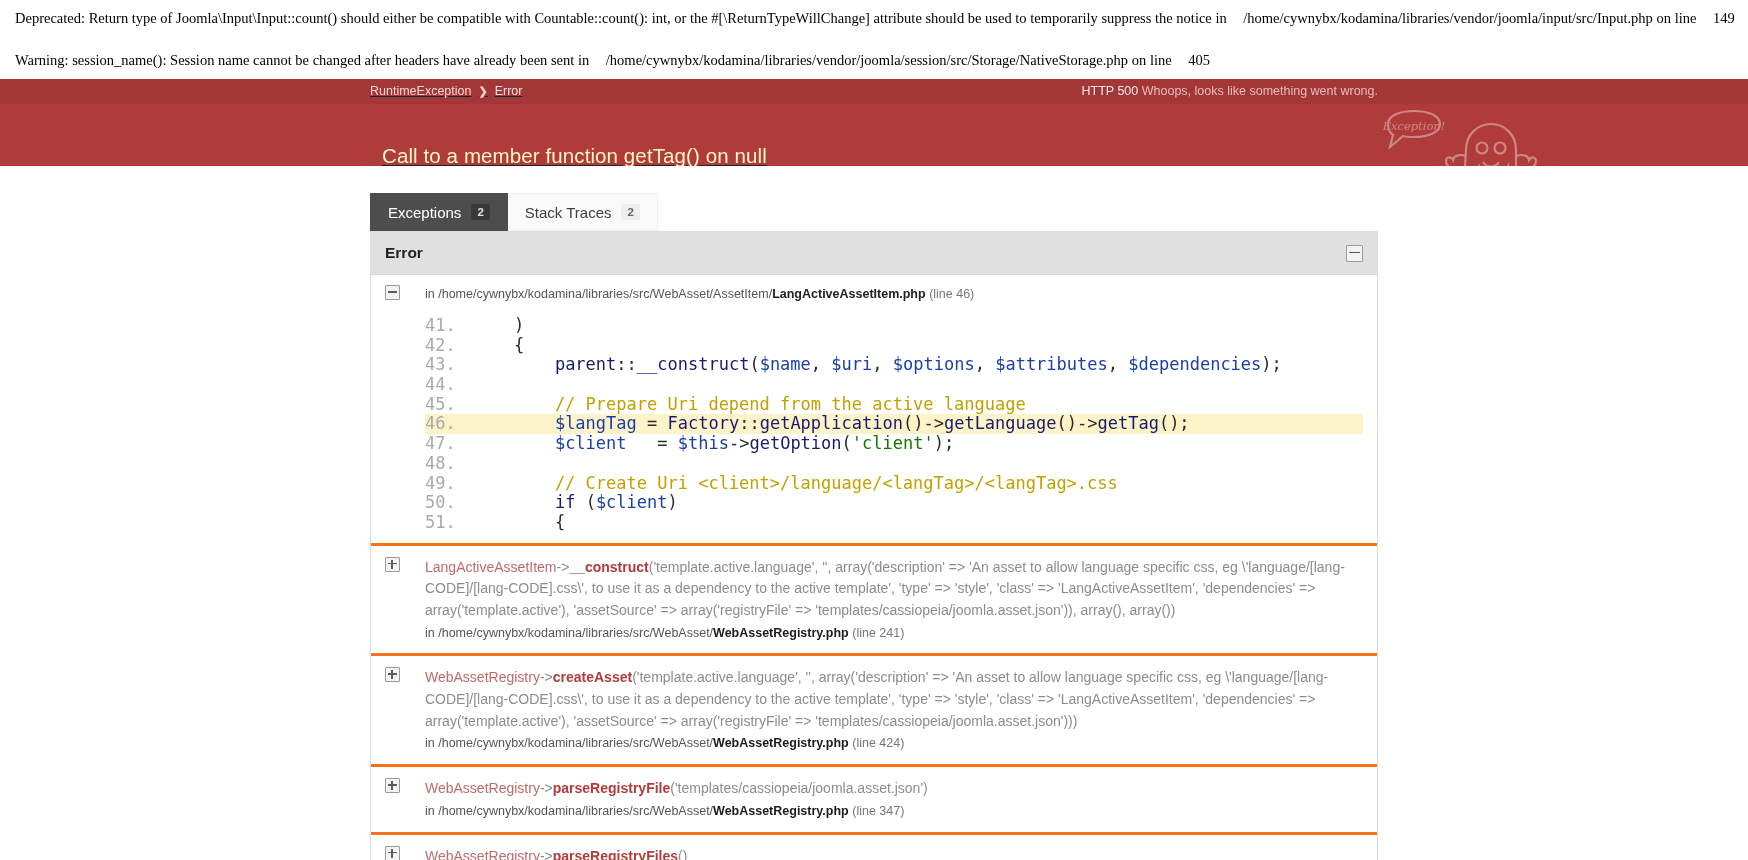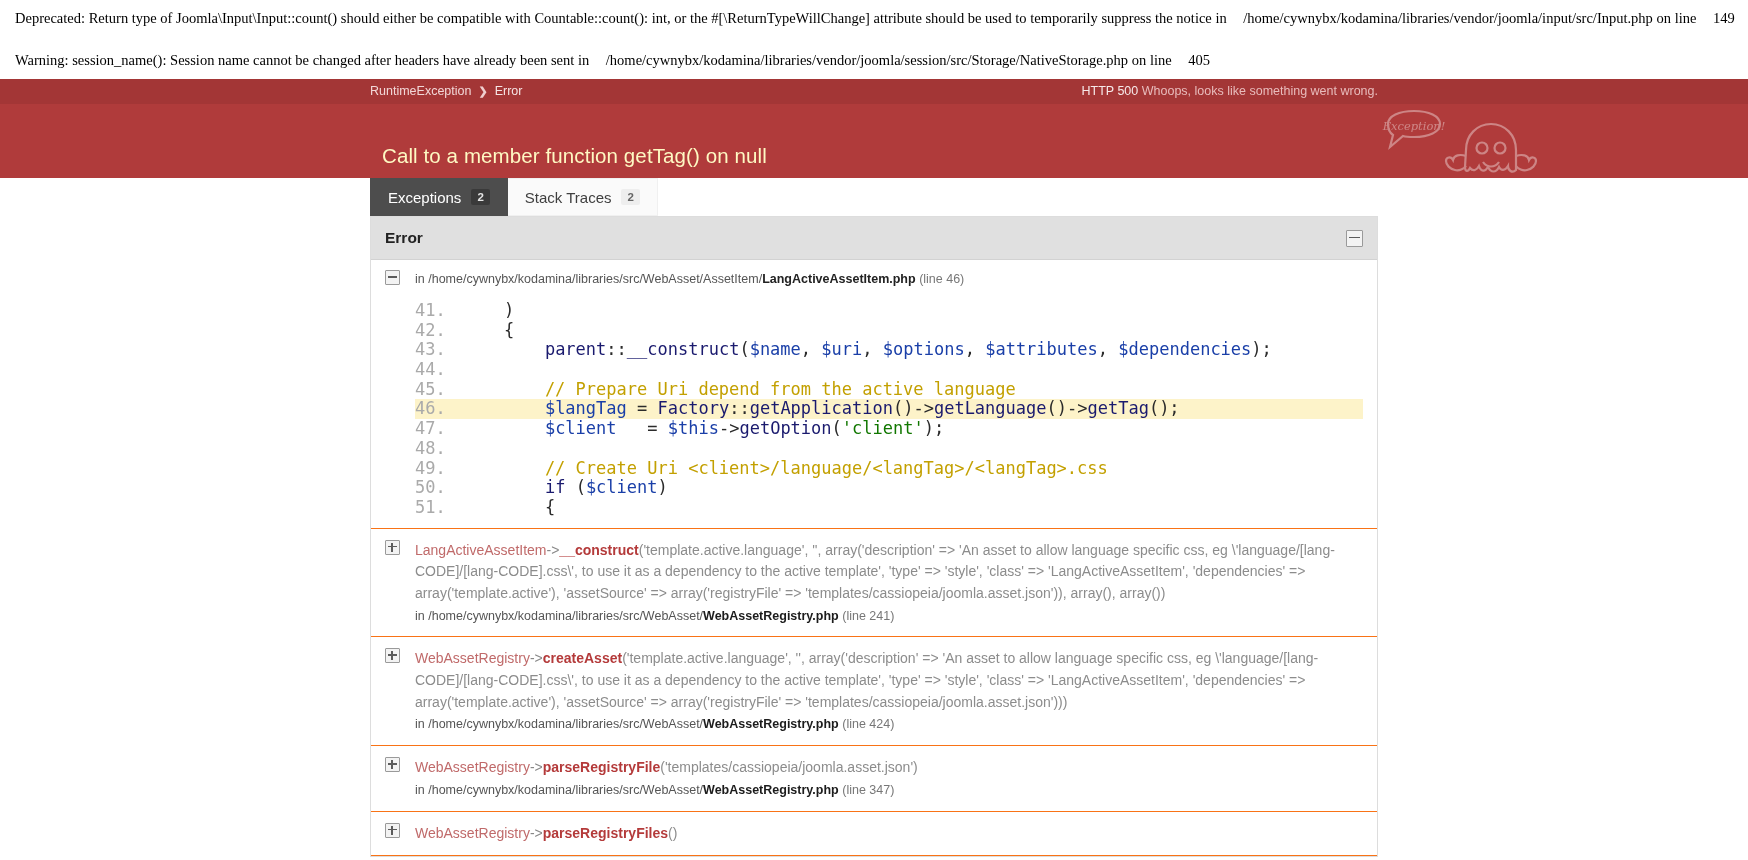--- a/index.html
+++ b/index.html
@@ -29,23 +29,24 @@
     padding: 9px 2px 9px 2px;
     white-space: nowrap;
   }
   .php-notice:nth-child(2) { padding-top: 13px; }
   .php-notice b { font-weight: normal; margin-left: 13px; }
 
   
   .exception-header {
     background: #b03b3b;
     width: 100%;
-    height: 99px;
+    height: 87px;
     position: relative;
     overflow: hidden;
+    text-decoration: underline;
   }
   .exception-header .topbar {
     background: rgba(0,0,0,0.07);
     height: 25px;
     display: flex;
     align-items: center;
   }
   .header-inner {
     width: 1024px;
     margin: 0 auto;
@@ -105,20 +106,21 @@
   .content-inner {
     width: 1024px;
     margin: 0 auto;
     padding: 0 8px;
     box-sizing: border-box;
   }
 
   
   .tabs {
     display: flex;
+    padding-top: 27px;
     padding-bottom: 0;
   }
   .tab {
     display: flex;
     align-items: center;
     gap: 10px;
     padding: 10px 17px;
     font-size: 15px;
     cursor: pointer;
     border: 1px solid transparent;
@@ -199,24 +201,24 @@
   }
   .toggle-box.small {
     width: 13px;
     height: 13px;
   }
   .toggle-box.small::before { top: 5px; }
   .toggle-box.small.plus::after { left: 5px; }
 
   
   .frame {
-    border-bottom: 1px solid #f97316;
+    border-bottom: 3px solid #f97316;
     padding: 10px 14px 10px 14px;
     display: flex;
-    gap: 15px;
+    gap: 25px;
     align-items: flex-start;
   }
   .frame-main { flex: 1; min-width: 0; }
   .frame-location {
     font-size: 12.5px;
     color: #555555;
     line-height: 1.5;
     margin-bottom: 2px;
   }
   .frame-location b { color: #222222; font-weight: bold; }

